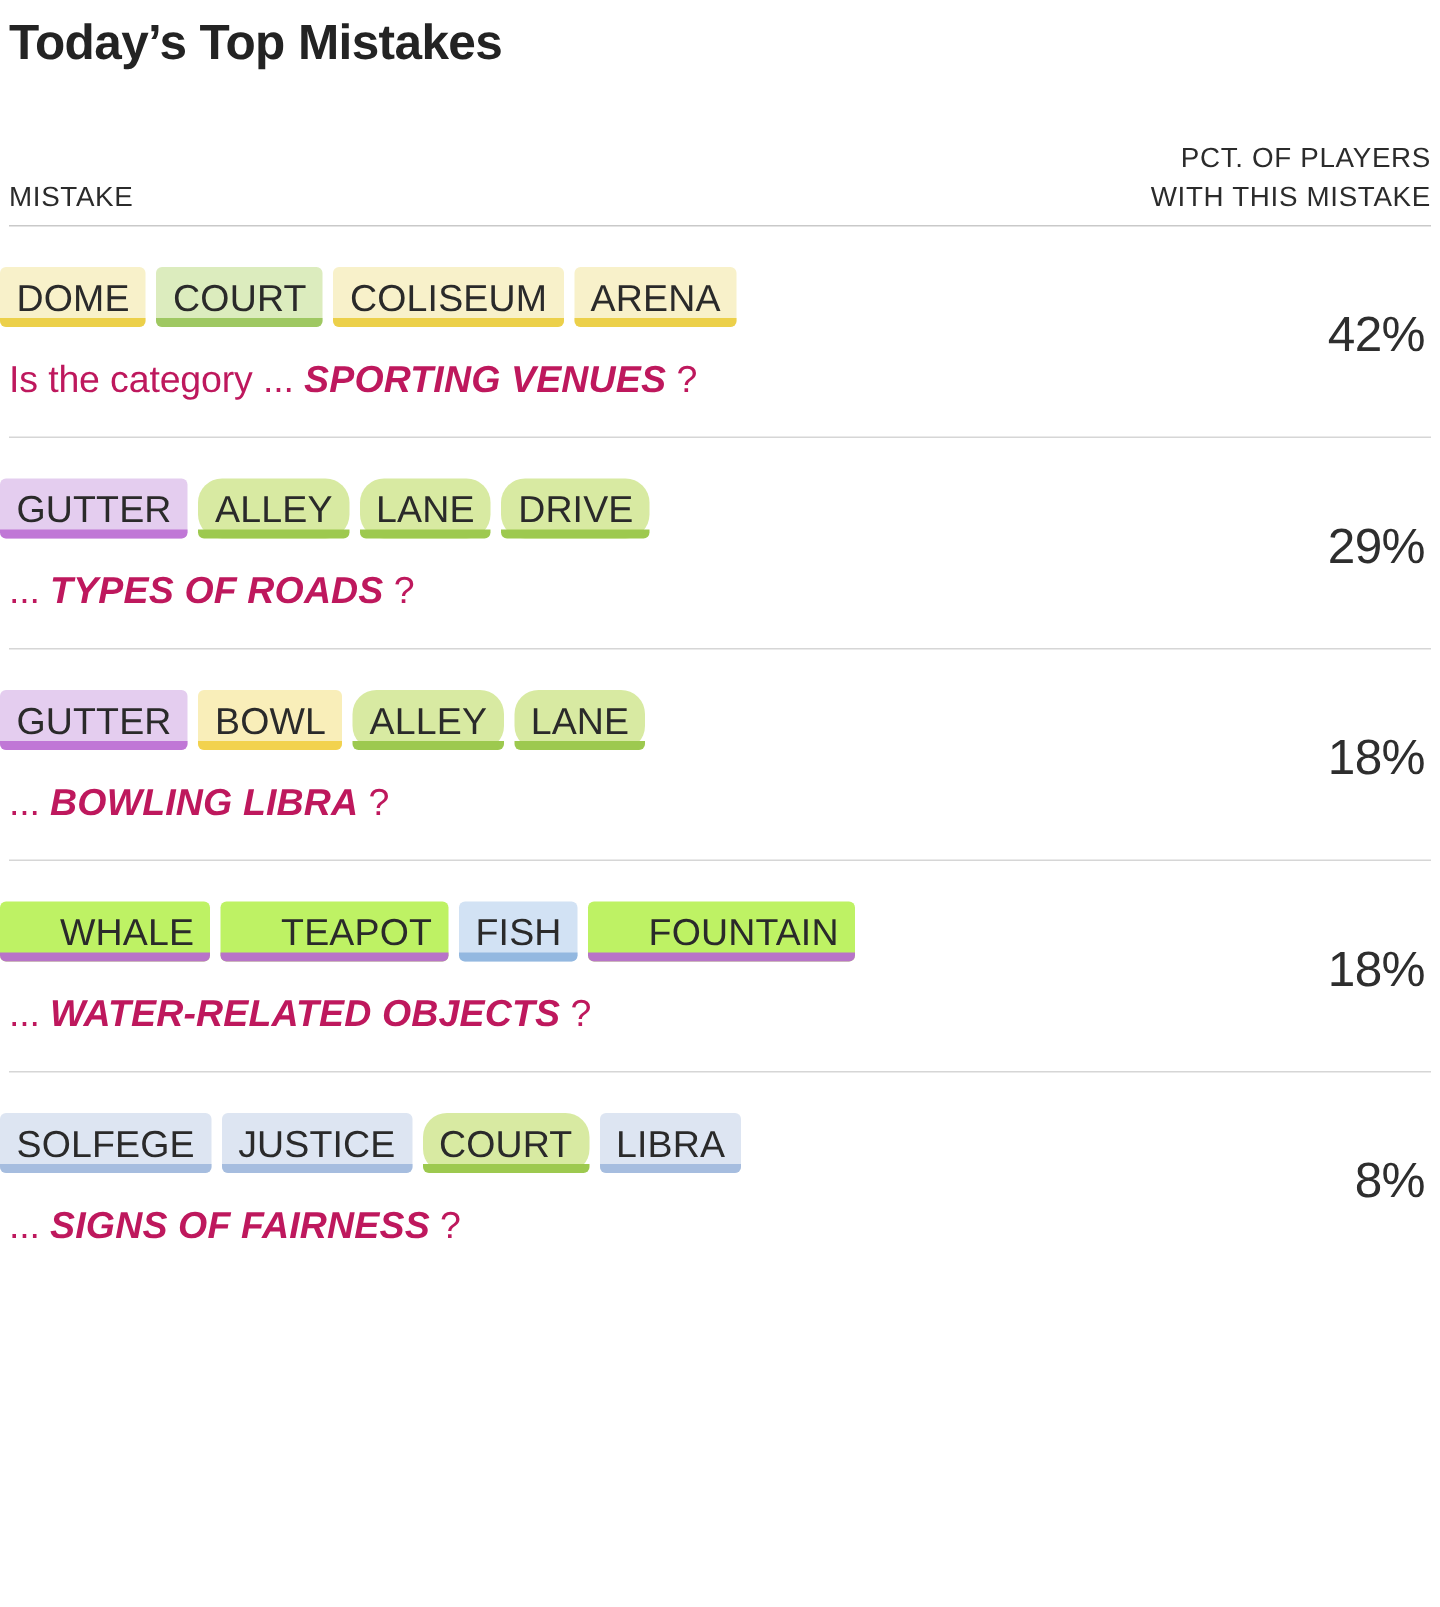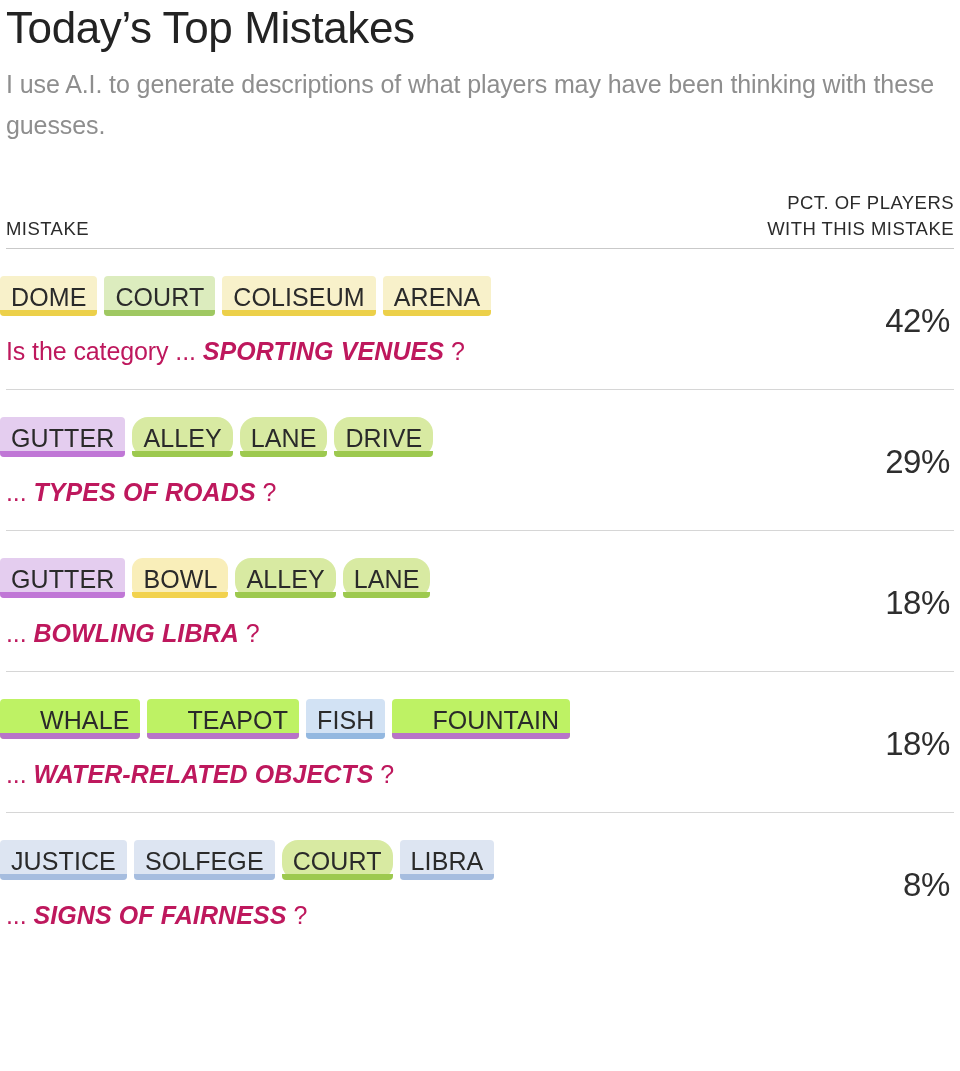--- a/index.html
+++ b/index.html
@@ -18,22 +18,22 @@
 
   .page {
     width: 960px;
     height: 1071px;
     padding: 0 6px 0 6px;
     position: relative;
   }
 
   
   .title {
-    font-size: 44px;
-    font-weight: normal;
+    font-size: 33px;
+    font-weight: bold;
     letter-spacing: -0.4px;
     color: #232323;
     margin: 8px 0 0 0;
     line-height: 40px;
   }
   .subtitle {
     font-size: 25px;
     line-height: 41px;
     color: #8e8e8e;
     font-weight: normal;
@@ -104,21 +104,21 @@
     content: "";
     position: absolute;
     left: 0; right: 0; bottom: 0;
     height: 6px;
     border-radius: 0 0 4px 4px;
   }
 
   
   .sw-yellow      { background: #f8f1ca; }
   .sw-yellow::after      { background: #ecd04a; }
-  .sw-yellow-strong { background: #f9eeb9; border-radius: 11px; }
+  .sw-yellow-strong { background: #f9eeb9; }
   .sw-yellow-strong::after { background: #f2d24e; }
 
   .sw-green       { background: #dcecbe; }
   .sw-green::after       { background: #9fc862; }
   .sw-green-strong { background: #d8eaa2; border-radius: 16px; }
   .sw-green-strong::after { background: #9dc94f; }
 
   .sw-purple      { background: #e4cdef; }
   .sw-purple::after      { background: #c077d6; }
   .sw-purple-soft { background: #bef264; padding-left: 40px; }
@@ -141,21 +141,20 @@
     font-style: italic;
     letter-spacing: 0.1px;
   }
 </style>
 </head>
 <body>
 
 <div class="page">
 
   <h1 class="title">Today’s Top Mistakes</h1>
-  <p class="subtitle">I use A.I. to generate descriptions of what players may have been thinking with these guesses.</p>
 
   <div class="table-head">
     <div class="col-head col-head-left">MISTAKE</div>
     <div class="col-head col-head-right">
       <div>PCT. OF PLAYERS</div>
       <div>WITH THIS MISTAKE</div>
     </div>
   </div>
   <div class="rule rule-head"></div>
 
@@ -208,22 +207,22 @@
             <div class="tile sw-purple-soft">FOUNTAIN</div>
           </div>
           <div class="caption"><span>...</span> <span class="cat">WATER-RELATED OBJECTS</span> <span>?</span></div>
         </div>
         <div class="row-right">18%</div>
       </div>
       <div class="rule"></div>
       <div class="row">
         <div class="row-left">
           <div class="tiles">
+            <div class="tile sw-blue-soft">SOLFEGE</div>
             <div class="tile sw-blue-soft">JUSTICE</div>
-            <div class="tile sw-blue-soft">SOLFEGE</div>
             <div class="tile sw-green-strong">COURT</div>
             <div class="tile sw-blue-soft">LIBRA</div>
           </div>
           <div class="caption"><span>...</span> <span class="cat">SIGNS OF FAIRNESS</span> <span>?</span></div>
         </div>
         <div class="row-right">8%</div>
       </div>
     </div>
 
 </div>

